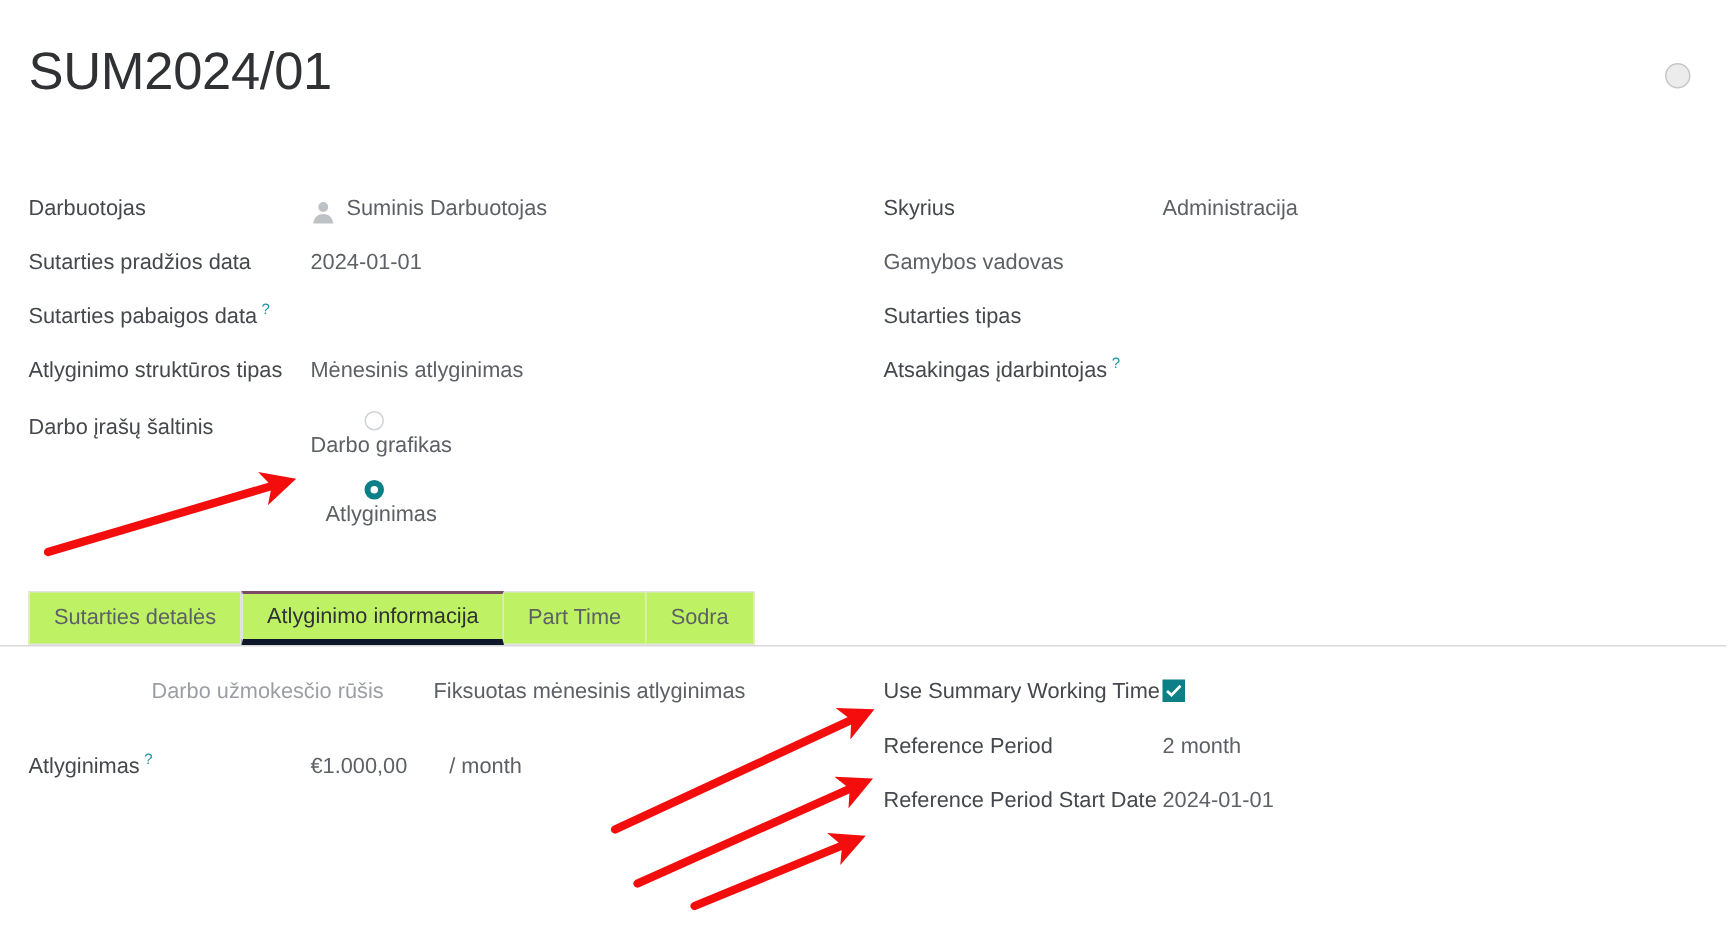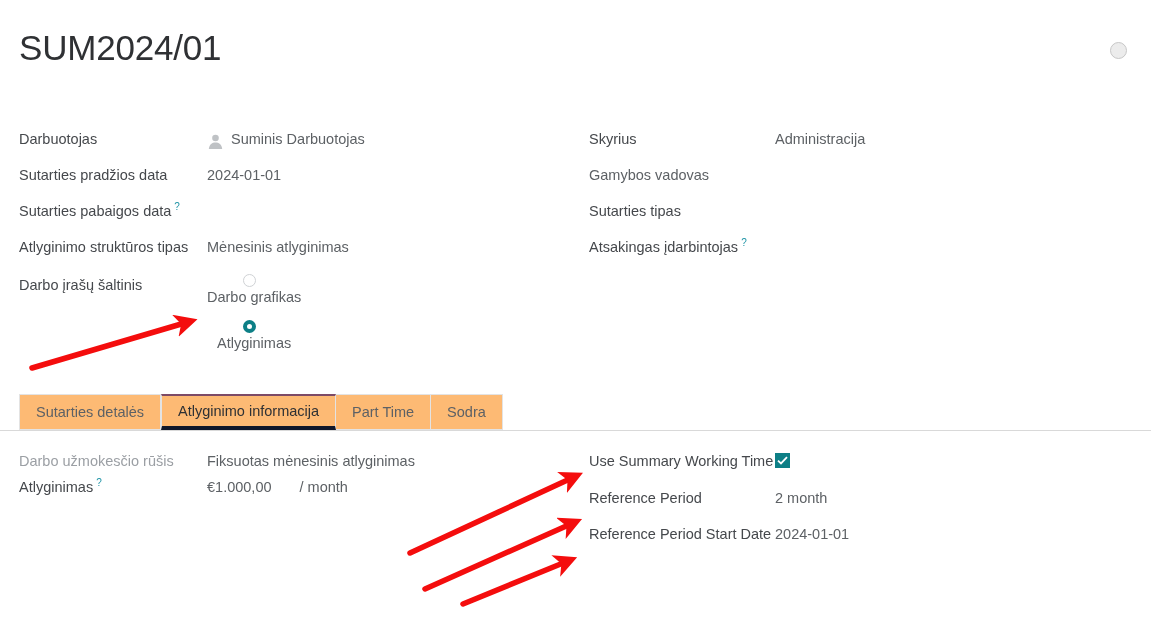--- a/index.html
+++ b/index.html
@@ -65,21 +65,21 @@
     border: 4px solid #0d7f86; background: #fff;
   }
   .radio-lbl { font-size: 14.5px; line-height: 20px; color: #5d6165; }
 
   
   .tabs { position: absolute; left: 19px; top: 394px; display: flex; }
   .tab {
     height: 36px; padding: 0 16px;
     display: flex; align-items: center; justify-content: center;
     font-size: 14.5px; color: #5d6165;
-    border: 1px solid #e3e3e3; border-left: none; background: #fdba74;
+    border: 1px solid #e3e3e3; border-left: none; background: #bef264;
     white-space: nowrap;
   }
   .tab:first-child { border-left: 1px solid #e3e3e3; }
   .tab.active {
     color: #2f3134; border-top: 2px solid #7d4a66;
     border-left: 1px solid #e3e3e3;
     border-bottom: 4px solid #0f172a;
     position: relative; z-index: 2;
   }
   .tab-underline {
@@ -230,21 +230,21 @@
     <div class="tab">
       <span>Sodra</span>
     </div>
   </div>
   <div class="tab-underline"></div>
 
   <div class="form-bottom">
 
     <div class="col col-left">
 
-      <div class="row" style="margin-bottom:4px;">
+      <div class="row" style="margin-bottom:28px;justify-content:center;">
         <div class="lbl muted">
           <span>Darbo užmokesčio rūšis</span>
         </div>
         <div class="val">
           <span>Fiksuotas mėnesinis atlyginimas</span>
         </div>
       </div>
 
       <div class="row">
         <div class="lbl">

